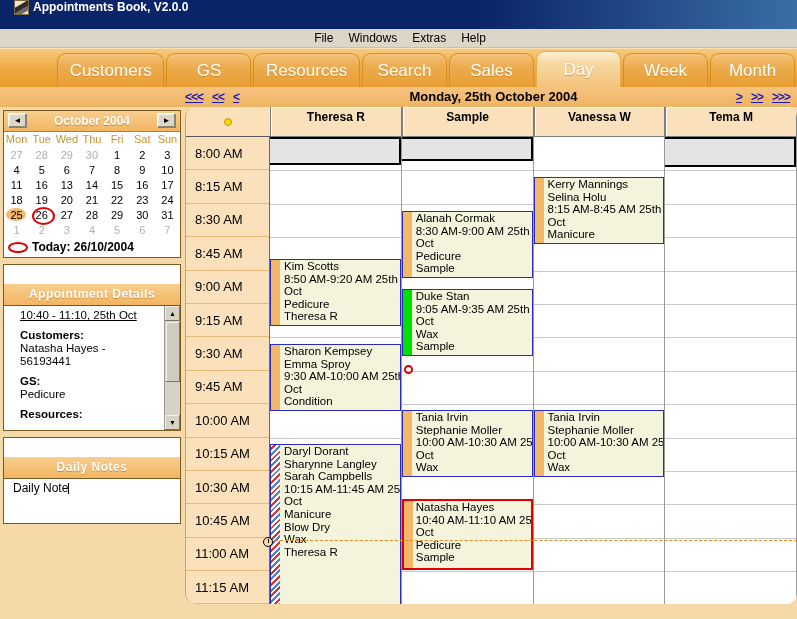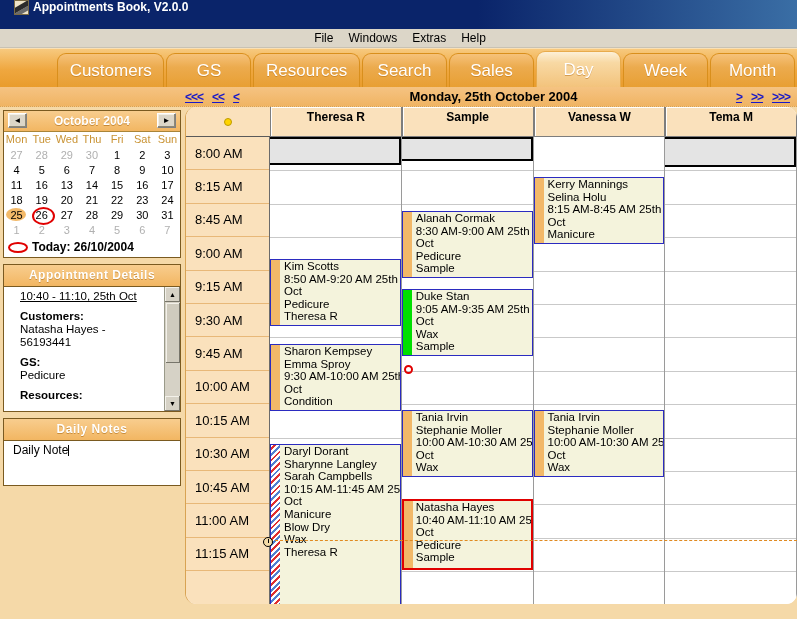--- a/index.html
+++ b/index.html
@@ -118,20 +118,21 @@
   }
   .panel-title {
     background: linear-gradient(to bottom, #f8cd8e 0%, #f2b662 100%);
     color: #ffffff;
     font-size: 12px; font-weight: bold;
     text-align: center;
     padding: 3px 0 4px;
     border-bottom: 1px solid #7a5a20;
     text-shadow: 0 1px 0 rgba(160,95,10,.5);
     letter-spacing: .5px;
+    margin-top: 19px;
   }
 
   
   #cal-header {
     display: flex; align-items: center; justify-content: space-between;
     background: linear-gradient(to bottom, #f8cd8e 0%, #f2b662 100%);
     padding: 2px 4px 3px;
     border-bottom: 1px solid #a98438;
   }
   .cal-arrow {
@@ -479,20 +480,21 @@
       </div>
       <div class="colhead">Theresa R</div>
       <div class="colhead">Sample</div>
       <div class="colhead">Vanessa W</div>
       <div class="colhead">Tema M</div>
     </div>
     <div id="grid-body">
       <div id="timecol">
           <div class="timecell">8:00 AM</div>
           <div class="timecell">8:15 AM</div>
+          <div class="timecell">8:30 AM</div>
           <div class="timecell">8:45 AM</div>
           <div class="timecell">9:00 AM</div>
           <div class="timecell">9:15 AM</div>
           <div class="timecell">9:30 AM</div>
           <div class="timecell">9:45 AM</div>
           <div class="timecell">10:00 AM</div>
           <div class="timecell">10:15 AM</div>
           <div class="timecell">10:30 AM</div>
           <div class="timecell">10:45 AM</div>
           <div class="timecell">11:00 AM</div>

